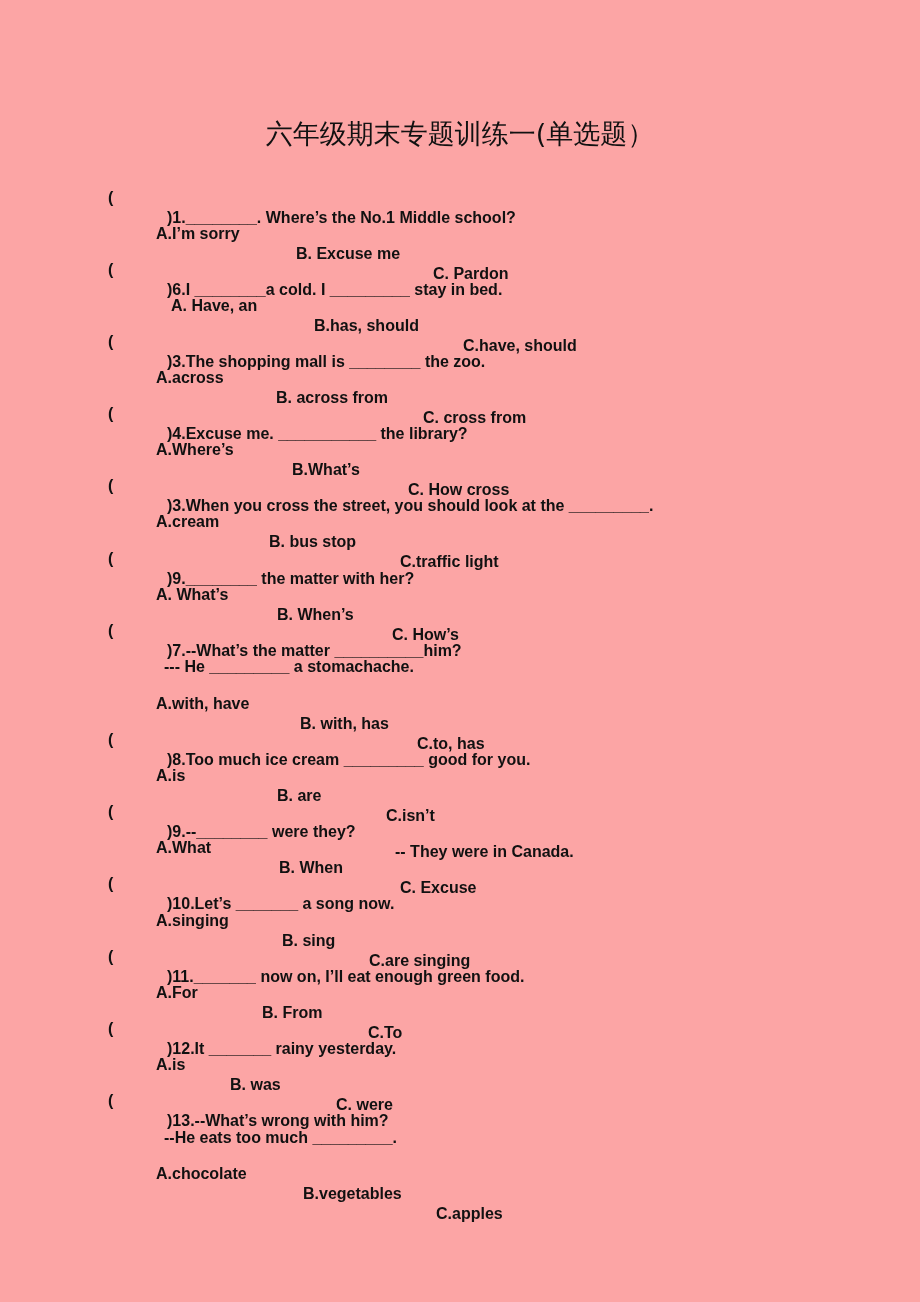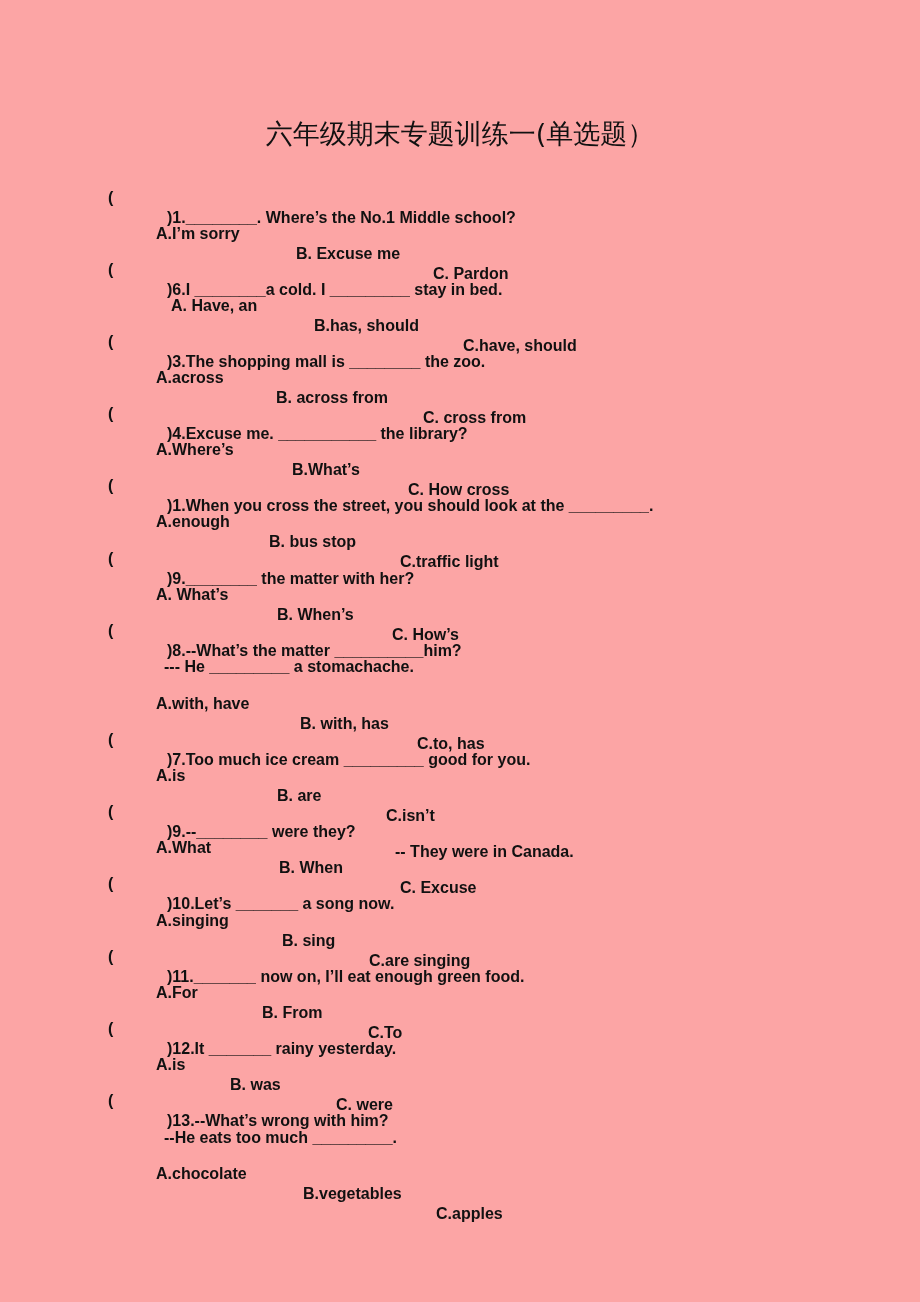--- a/index.html
+++ b/index.html
@@ -61,54 +61,54 @@
     <span class="qtext">)4.Excuse me. ___________ the library?</span>
   </div>
   <div class="line" style="top:420px;left:0;">
     <span class="opt" style="left:156px">A.Where’s</span>
     <span class="opt" style="left:292px">B.What’s</span>
     <span class="opt" style="left:408px">C. How cross</span>
   </div>
 
   <div class="line" style="top:456px;left:0;">
     <span class="paren-open">(</span>
-    <span class="qtext">)1.When you cross the street, you should look at the _________.</span>
+    <span class="qtext">)3.When you cross the street, you should look at the _________.</span>
   </div>
   <div class="line" style="top:492px;left:0;">
-    <span class="opt" style="left:156px">A.enough</span>
+    <span class="opt" style="left:156px">A.cream</span>
     <span class="opt" style="left:269px">B. bus stop</span>
     <span class="opt" style="left:400px">C.traffic light</span>
   </div>
 
   <div class="line" style="top:529px;left:0;">
     <span class="paren-open">(</span>
     <span class="qtext">)9.________ the matter with her?</span>
   </div>
   <div class="line" style="top:565px;left:0;">
     <span class="opt" style="left:156px">A. What’s</span>
     <span class="opt" style="left:277px">B. When’s</span>
     <span class="opt" style="left:392px">C. How’s</span>
   </div>
 
   <div class="line" style="top:601px;left:0;">
     <span class="paren-open">(</span>
-    <span class="qtext">)8.--What’s the matter __________him?</span>
+    <span class="qtext">)7.--What’s the matter __________him?</span>
   </div>
   <div class="line" style="top:637px;left:8px;">
     <span class="sub" style="left:156px">--- He _________ a stomachache.</span>
   </div>
   <div class="line" style="top:674px;left:0;">
     <span class="opt" style="left:156px">A.with, have</span>
     <span class="opt" style="left:300px">B. with, has</span>
     <span class="opt" style="left:417px">C.to, has</span>
   </div>
 
   <div class="line" style="top:710px;left:0;">
     <span class="paren-open">(</span>
-    <span class="qtext">)7.Too much ice cream _________ good for you.</span>
+    <span class="qtext">)8.Too much ice cream _________ good for you.</span>
   </div>
   <div class="line" style="top:746px;left:0;">
     <span class="opt" style="left:156px">A.is</span>
     <span class="opt" style="left:277px">B. are</span>
     <span class="opt" style="left:386px">C.isn’t</span>
   </div>
 
   <div class="line" style="top:782px;left:0;">
     <span class="paren-open">(</span>
     <span class="qtext">)9.--________ were they?</span>

